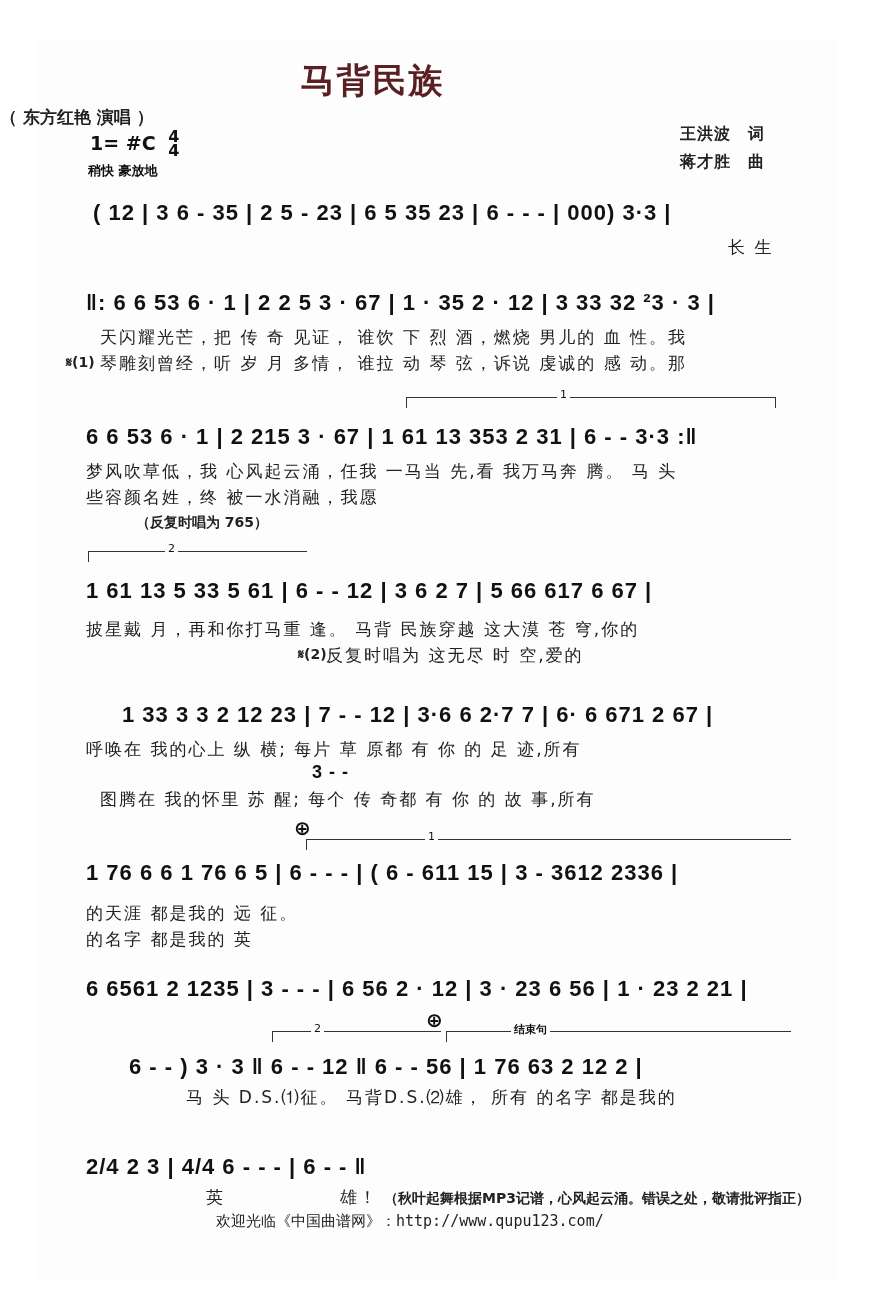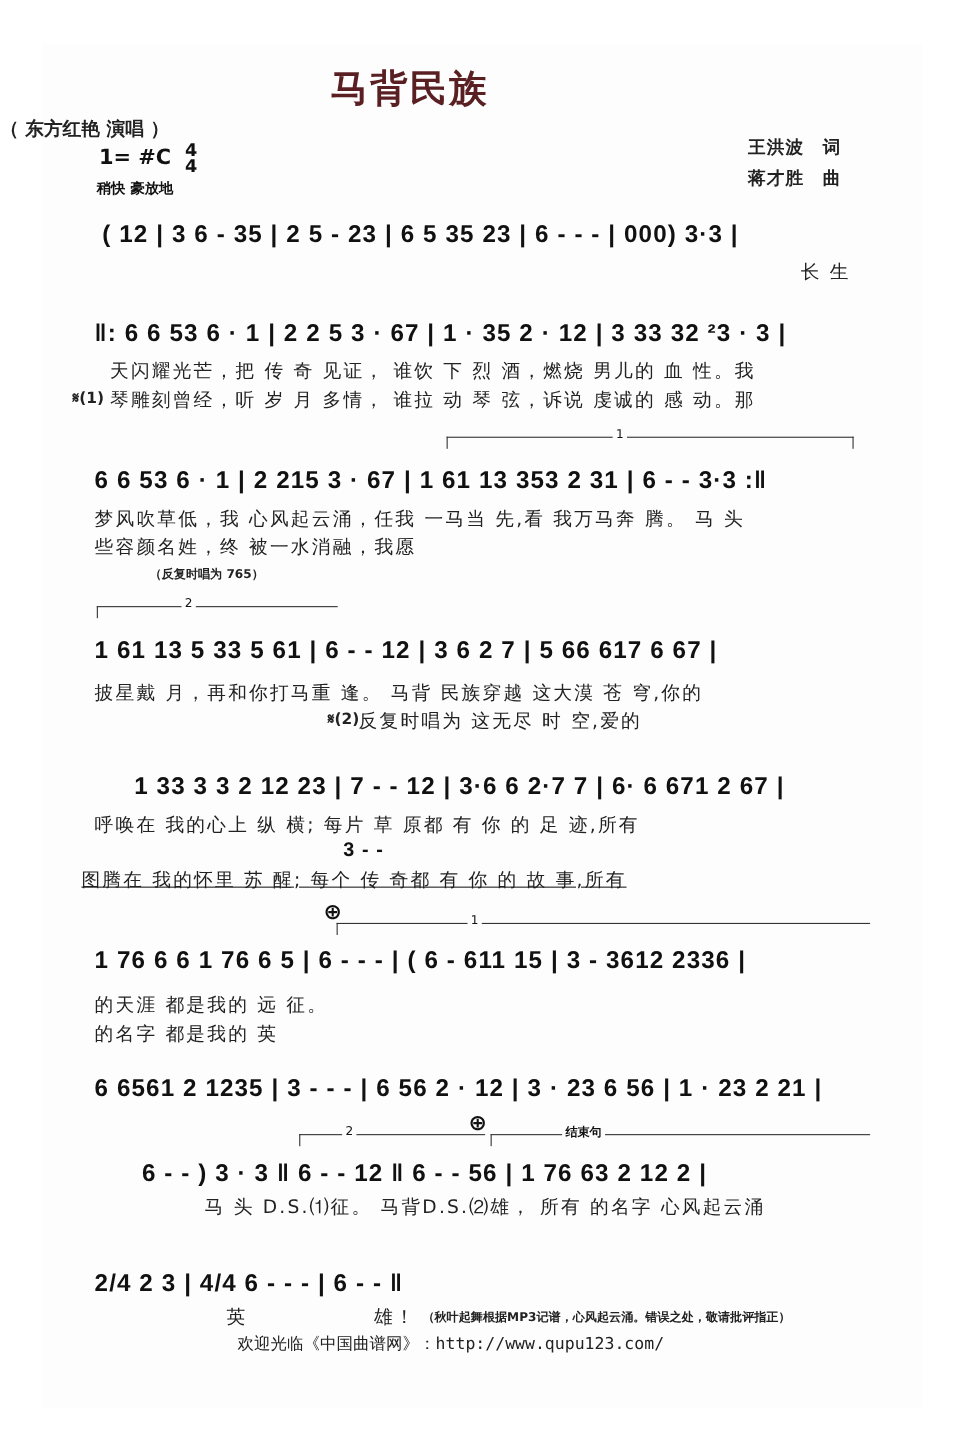--- a/index.html
+++ b/index.html
@@ -11,21 +11,21 @@
   .abs { position: absolute; white-space: nowrap; }
   .title { left: 0; width: 745px; top: 58px; text-align: center; font-size: 34px; font-weight: bold; color: #5a1f22; letter-spacing: 2px; }
   .singer { left: 0; width: 799px; top: 106px; text-align: left; font-size: 17px; font-weight: bold; color: #222; }
   .key { left: 90px; top: 130px; font-size: 19px; font-weight: bold; }
   .tsig { display: inline-block; vertical-align: middle; text-align: center; line-height: 14px; font-size: 16px; margin-left: 6px; }
   .tsig span { display: block; }
   .tempo { left: 88px; top: 162px; font-size: 13px; font-weight: bold; }
   .credit { font-size: 16px; font-weight: bold; color: #222; letter-spacing: 1px; }
   .notes { font-family: "Liberation Sans", sans-serif; font-size: 22px; font-weight: bold; letter-spacing: 1px; color: #111; }
   .lyric { font-family: "DejaVu Sans", sans-serif; font-size: 17px; color: #222; letter-spacing: 2px; }
-  .small { font-size: 11px; font-weight: bold; color: #222; }
+  .small { font-size: 14px; font-weight: bold; color: #222; }
   .volta { border-top: 1.5px solid #333; border-left: 1.5px solid #333; height: 10px; }
   .volta-label { position: absolute; top: -10px; background: #fdfdfd; font-size: 11px; padding: 0 3px; }
   .coda { font-size: 20px; font-weight: bold; }
   .footer { font-family: "DejaVu Sans Mono", monospace; font-size: 15px; color: #222; }
 </style>
 </head>
 <body>
 
 <div class="sheet"></div>
 
@@ -63,40 +63,40 @@
   <span class="volta-label" style="left:76px;">2</span>
 </div>
 <div class="abs notes" style="left:86px; top:578px;">1 61 13 5 33 5 61 | 6 - - 12 | 3 6 2 7 | 5 66 617 6 67 |</div>
 <div class="abs lyric" style="left:86px; top:618px;">披星戴 月，再和你打马重 逢。 马背 民族穿越 这大漠 苍 穹,你的</div>
 <div class="abs small" style="left:298px; top:646px; font-size:14px;">𝄋(2)</div>
 <div class="abs lyric" style="left:326px; top:644px;">反复时唱为 这无尽 时 空,爱的</div>
 
 <div class="abs notes" style="left:86px; top:702px;margin-left:36px;">1 33 3 3 2 12 23 | 7 - - 12 | 3·6 6 2·7 7 | 6· 6 671 2 67 |</div>
 <div class="abs lyric" style="left:86px; top:738px;">呼唤在 我的心上 纵 横; 每片 草 原都 有 你 的 足 迹,所有</div>
 <div class="abs notes" style="left:312px; top:762px; font-size:18px;">3 - -</div>
-<div class="abs lyric" style="left:74px; top:788px;text-decoration:underline;">图腾在 我的怀里 苏 醒; 每个 传 奇都 有 你 的 故 事,所有</div>
+<div class="abs lyric" style="left:100px; top:788px;">图腾在 我的怀里 苏 醒; 每个 传 奇都 有 你 的 故 事,所有</div>
 
 <div class="abs coda" style="left:294px; top:816px;">⊕</div>
 <div class="abs volta" style="left:306px; top:839px; width:484px;">
   <span class="volta-label" style="left:118px;">1</span>
 </div>
 <div class="abs notes" style="left:86px; top:860px;">1 76 6 6 1 76 6 5 | 6 - - - | ( 6 - 611 15 | 3 - 3612 2336 |</div>
 <div class="abs lyric" style="left:86px; top:902px;">的天涯 都是我的 远 征。</div>
 <div class="abs lyric" style="left:86px; top:928px;">的名字 都是我的 英</div>
 
 <div class="abs notes" style="left:86px; top:976px;">6 6561 2 1235 | 3 - - - | 6 56 2 · 12 | 3 · 23 6 56 | 1 · 23 2 21 |</div>
 
 <div class="abs volta" style="left:272px; top:1031px; width:168px;">
   <span class="volta-label" style="left:38px;">2</span>
 </div>
 <div class="abs coda" style="left:426px; top:1008px;">⊕</div>
 <div class="abs volta" style="left:446px; top:1031px; width:344px;">
   <span class="volta-label" style="left:64px; font-weight:bold;">结束句</span>
 </div>
 <div class="abs notes" style="left:86px; top:1054px;margin-left:43px;">6 - - ) 3 · 3 ‖ 6 - - 12 ‖ 6 - - 56 | 1 76 63 2 12 2 |</div>
-<div class="abs lyric" style="left:186px; top:1086px;">马 头 D.S.⑴征。 马背D.S.⑵雄， 所有 的名字 心风起云涌</div>
+<div class="abs lyric" style="left:186px; top:1086px;">马 头 D.S.⑴征。 马背D.S.⑵雄， 所有 的名字 都是我的</div>
 
 <div class="abs notes" style="left:86px; top:1154px;">2/4 2 3 | 4/4 6 - - - | 6 - - ‖</div>
 <div class="abs lyric" style="left:206px; top:1186px;">英</div>
 <div class="abs lyric" style="left:340px; top:1186px;">雄！</div>
 <div class="abs small" style="left:384px; top:1190px;">（秋叶起舞根据MP3记谱，心风起云涌。错误之处，敬请批评指正）</div>
 
 <div class="abs footer" style="left:216px; top:1212px;">欢迎光临《中国曲谱网》：http://www.qupu123.com/</div>
 
 </body></html>

